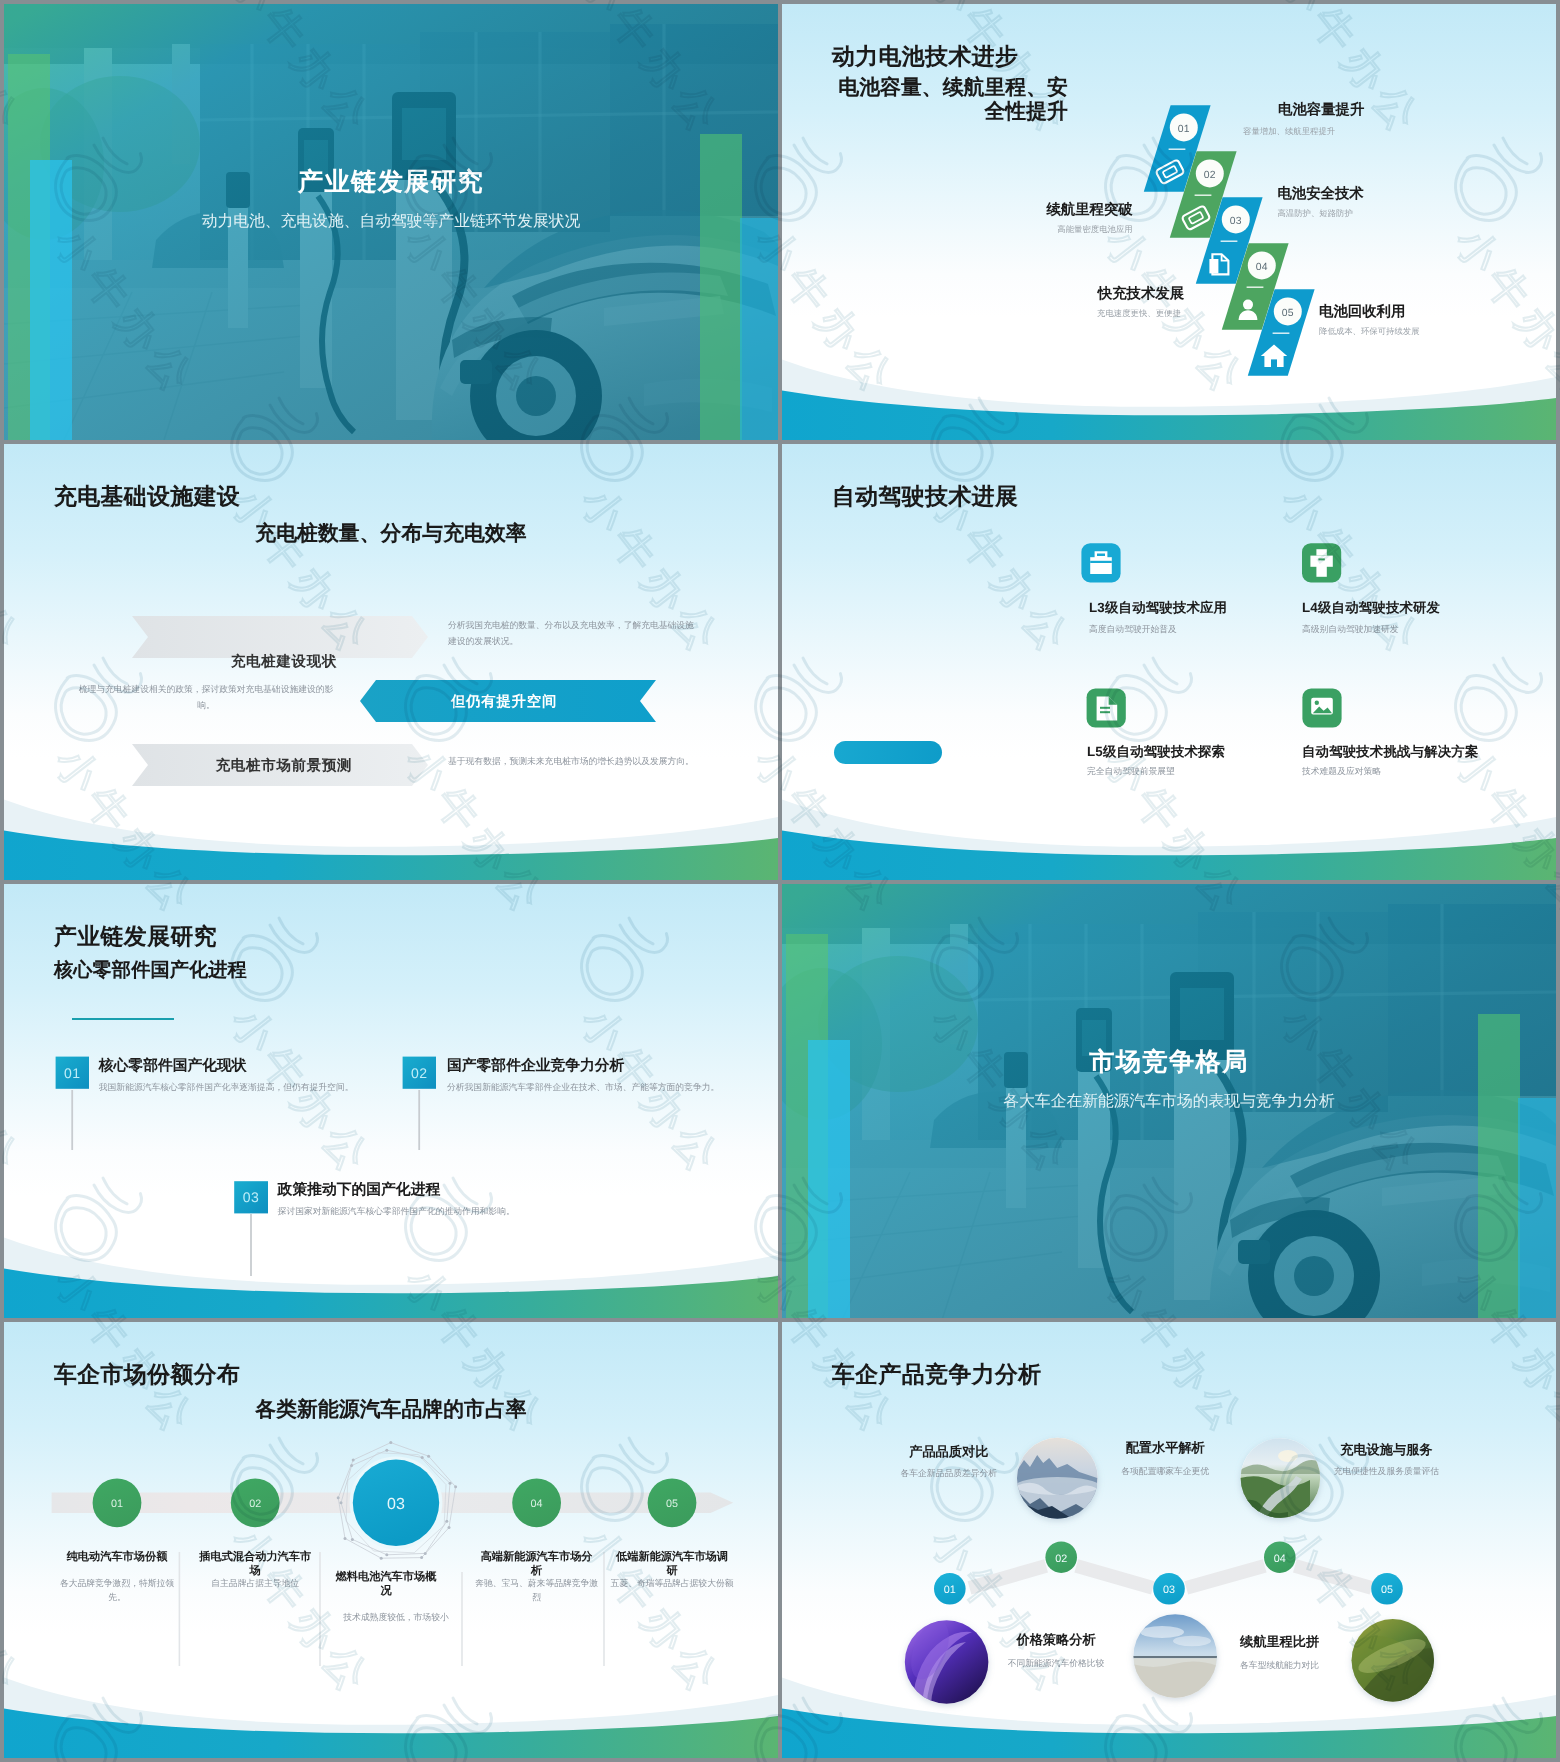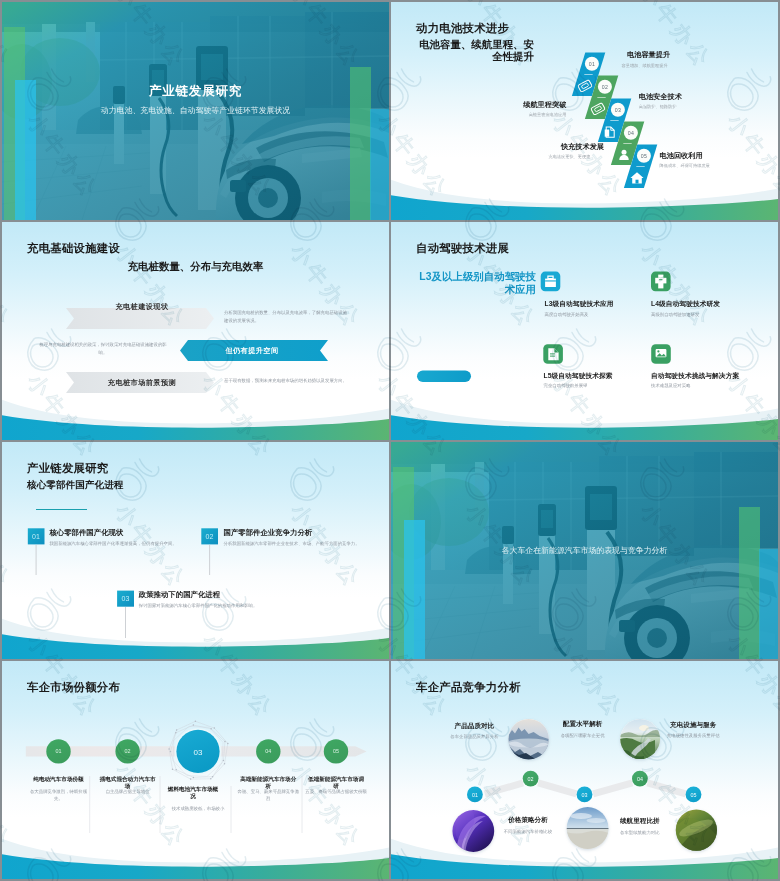--- a/index.html
+++ b/index.html
@@ -207,27 +207,27 @@
         <use href="#ic-user" transform="translate(233.0,152.9)"></use>
       </g>
       <g>
         <path d="M246.3 142.6 l20 0 l-13.4 43.3 l-20 0 z" fill="#0e9bcd"></path>
         <line x1="245.3" y1="164.6" x2="253.7" y2="164.6" stroke="#fff" stroke-width="0.7" opacity=".9"></line>
         <circle cx="252.9" cy="153.7" r="7" fill="#fbfdfa"></circle>
         <text class="dnum" x="252.9" y="156.0" text-anchor="middle">05</text>
         <use href="#ic-home" transform="translate(246.0,175.9)"></use>
       </g>
     </svg>
-    <div class="dh" style="left:236px;top:48.4px;text-align:right">电池容量提升</div>
+    <div class="dh" style="left:248px;top:48.4px;text-align:right">电池容量提升</div>
     <div class="dd" style="left:230.5px;top:60.6px;text-align:left">容量增加、续航里程提升</div>
     <div class="dh" style="right:211.7px;top:97.6px;text-align:right">续航里程突破</div>
     <div class="dd" style="right:211.7px;top:109.8px;text-align:right">高能量密度电池应用</div>
     <div class="dh" style="left:247.7px;top:90.1px;text-align:center">电池安全技术</div>
     <div class="dd" style="left:247.7px;top:102.3px;text-align:left">高温防护、短路防护</div>
-    <div class="dh" style="right:174px;top:140.1px;text-align:right">快充技术发展</div>
+    <div class="dh" style="right:186px;top:140.1px;text-align:right">快充技术发展</div>
     <div class="dd" style="right:187.6px;top:152.3px;text-align:right">充电速度更快、更便捷</div>
     <div class="dh" style="left:268.5px;top:148.9px;text-align:center">电池回收利用</div>
     <div class="dd" style="left:268.5px;top:161.1px;text-align:left">降低成本、环保可持续发展</div>
   </div>
 
   <div class="slide">
     <div class="cbg"></div>
     <svg class="wv" viewBox="0 0 387 46" preserveAspectRatio="none">
       <path d="M0 5.8 C60 28 150 31.5 240 28.5 C310 26 355 21 387 14.5 L387 46 L0 46 Z" fill="#e8f2f6"></path>
       <path d="M0 21.3 C70 33 170 35 250 33 C310 31.5 356 29 387 25 L387 46 L0 46 Z" fill="url(#wg2)"></path>
@@ -242,36 +242,35 @@
         </linearGradient>
         <linearGradient id="bch" x1="0" y1="0" x2="1" y2="0">
           <stop offset="0" stop-color="#1aa2c6"></stop>
             <stop offset="1" stop-color="#0f9fcb"></stop>
         </linearGradient>
       </defs>
       <path d="M64 86 H204 L212 96.5 L204 107 H64 L72 96.5 Z" fill="url(#gch)"></path>
       <path d="M186 118 H326 L318 128.5 L326 139 H186 L178 128.5 Z" fill="url(#bch)"></path>
       <path d="M64 150 H204 L212 160.5 L204 171 H64 L72 160.5 Z" fill="url(#gch)"></path>
     </svg>
-    <div class="chl" style="left:70px;top:80px;width:140px;color:#333">充电桩建设现状</div>
+    <div class="chl" style="left:70px;top:104px;width:140px;color:#333">充电桩建设现状</div>
     <div class="chl" style="left:180px;top:124px;width:140px;color:#fff">但仍有提升空间</div>
     <div class="chl" style="left:70px;top:156px;width:140px;color:#333">充电桩市场前景预测</div>
     <div class="chd" style="left:222px;top:87.5px;width:126px;text-align:left">分析我国充电桩的数量、分布以及充电效率，了解充电基础设施建设的发展状况。</div>
     <div class="chd" style="left:34px;top:119.5px;width:134px;text-align:center">梳理与充电桩建设相关的政策，探讨政策对充电基础设施建设的影响。</div>
     <div class="chd" style="left:222px;top:155.5px;width:130px;text-align:left">基于现有数据，预测未来充电桩市场的增长趋势以及发展方向。</div>
   </div>
 
   <div class="slide">
     <div class="cbg"></div>
     <svg class="wv" viewBox="0 0 387 46" preserveAspectRatio="none">
       <path d="M0 5.8 C60 28 150 31.5 240 28.5 C310 26 355 21 387 14.5 L387 46 L0 46 Z" fill="#e8f2f6"></path>
       <path d="M0 21.3 C70 33 170 35 250 33 C310 31.5 356 29 387 25 L387 46 L0 46 Z" fill="url(#wg2)"></path>
     </svg>
     <div class="ttl">自动驾驶技术进展</div>
-    <div class="sub" style="left:25px;top:49px;width:120px;line-height:12.8px;color:#1596c6">L3及以上级别自动驾驶技术应用</div>
     <svg style="position:absolute;left:0;top:0" width="387" height="218" viewBox="0 0 387 218">
       <defs>
         <linearGradient id="pill4" x1="0" y1="0" x2="1" y2="0">
             <stop offset="0" stop-color="#18a8d0"></stop>
             <stop offset="1" stop-color="#0e9cc9"></stop>
           </linearGradient>
       </defs>
       <rect x="26" y="148.5" width="54" height="11.5" rx="5.75" fill="url(#pill4)"></rect>
       <g>
         <rect x="149.7" y="49.6" width="19.6" height="19.6" rx="4.4" fill="#18a9d4"></rect>
@@ -432,30 +431,32 @@
   <rect x="228" y="178" width="16" height="12" rx="2.5" fill="#1b3a44"></rect>
 
   <rect width="387" height="218" fill="url(#ov6)"></rect>
 
   <rect x="2" y="25" width="21" height="193" fill="#59c46d" opacity=".55"></rect>
   <rect x="13" y="78" width="21" height="140" fill="#2ac3ef" opacity=".72"></rect>
   <rect x="348" y="65" width="21" height="153" fill="#4fc072" opacity=".62"></rect>
   <rect x="368" y="107" width="19" height="111" fill="#22b7e2" opacity=".6"></rect>
   </g>
 </svg>
+    <div class="cov-title" style="top:81px">市场竞争格局</div>
     <div class="cov-sub" style="top:103px">各大车企在新能源汽车市场的表现与竞争力分析</div>
   </div>
 
   <div class="slide">
     <div class="cbg"></div>
     <svg class="wv" viewBox="0 0 387 46" preserveAspectRatio="none">
       <path d="M0 5.8 C60 28 150 31.5 240 28.5 C310 26 355 21 387 14.5 L387 46 L0 46 Z" fill="#e8f2f6"></path>
       <path d="M0 21.3 C70 33 170 35 250 33 C310 31.5 356 29 387 25 L387 46 L0 46 Z" fill="url(#wg2)"></path>
     </svg>
     <div class="ttl">车企市场份额分布</div>
+    <div class="sub" style="left:0;top:37px;width:387px;text-align:center">各类新能源汽车品牌的市占率</div>
     <svg style="position:absolute;left:0;top:0" width="387" height="218" viewBox="0 0 387 218">
       <defs>
         <linearGradient id="tlbar" x1="0" y1="0" x2="1" y2="0">
             <stop offset="0" stop-color="#e6e7e9"></stop>
             <stop offset=".2" stop-color="#ece8e9"></stop>
             <stop offset=".55" stop-color="#e9eaec"></stop>
             <stop offset="1" stop-color="#e4e6e8"></stop>
           </linearGradient>
         <linearGradient id="grn7" x1="0" y1="0" x2="0.4" y2="1">
             <stop offset="0" stop-color="#3fa863"></stop>

